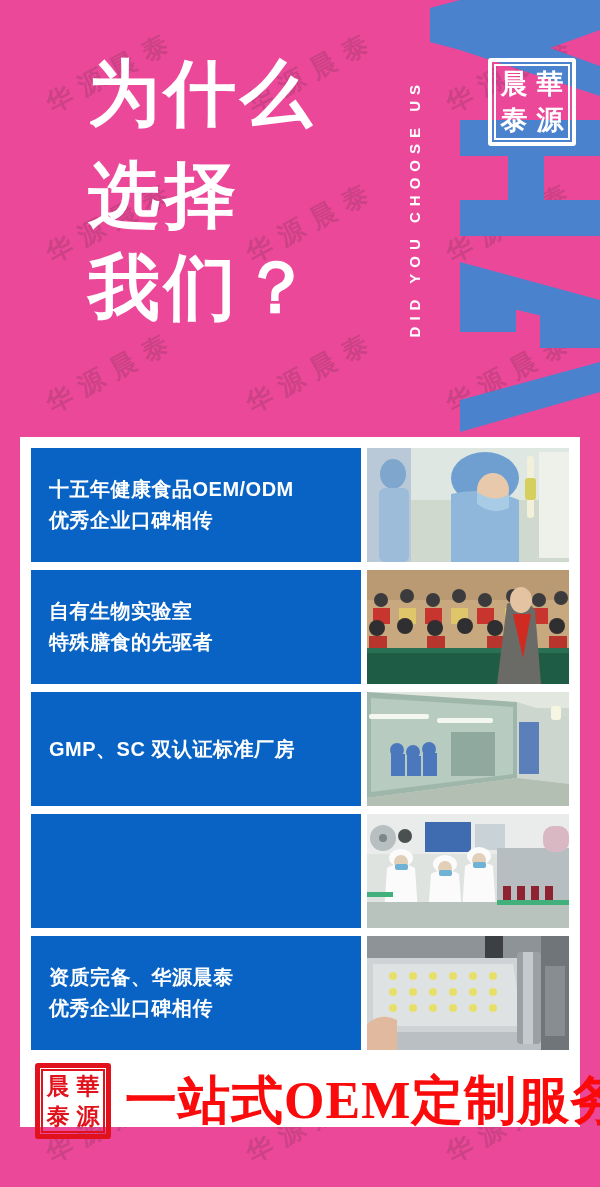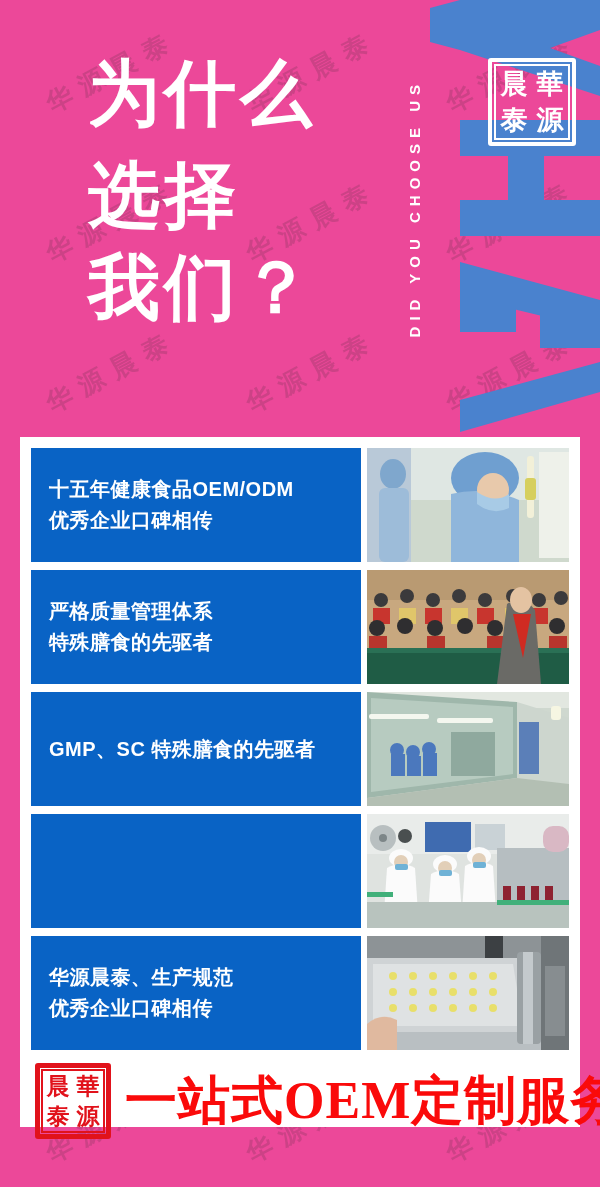--- a/index.html
+++ b/index.html
@@ -184,21 +184,21 @@
             <path d="M110 44 q18 12 32 2 l0 14 q-16 8 -32 -4 z" fill="#a8cbe6"></path>
             <rect x="160" y="8" width="7" height="62" rx="3" fill="#f2f0d8"></rect>
             <rect x="158" y="30" width="11" height="22" rx="3" fill="#d6cf5e"></rect>
             <rect x="172" y="4" width="30" height="106" fill="#eef1ea"></rect>
           </svg>
         </div>
       </div>
 
       <div class="row">
         <div class="card">
-          <div class="cl">严格质量管理体系</div>
+          <div class="cl">自有生物实验室</div>
           <div class="cl">特殊膳食的先驱者</div>
         </div>
         <div class="thumb">
           <svg viewBox="0 0 202 114" preserveAspectRatio="none" xmlns="http://www.w3.org/2000/svg" aria-hidden="true">
             <rect width="202" height="114" fill="#c8a87f"></rect>
             <rect x="0" y="0" width="202" height="30" fill="#b99a72"></rect>
             <g fill="#3b3a3c">
               <circle cx="14" cy="30" r="7"></circle>
                 <circle cx="40" cy="26" r="7"></circle>
                 <circle cx="66" cy="30" r="7"></circle>
@@ -237,21 +237,21 @@
             <rect x="0" y="78" width="202" height="5" fill="#2a7055"></rect>
             <path d="M140 34 q16 -10 28 6 l6 74 -44 0 z" fill="#6a6a66"></path>
             <ellipse cx="154" cy="30" rx="11" ry="13" fill="#e4c3a2"></ellipse>
             <path d="M146 44 l10 44 8 -44 z" fill="#d02b22"></path>
           </svg>
         </div>
       </div>
 
       <div class="row">
         <div class="card">
-          <div class="cl">GMP、SC 特殊膳食的先驱者</div>
+          <div class="cl">GMP、SC 双认证标准厂房</div>
         </div>
         <div class="thumb">
           <svg viewBox="0 0 202 114" preserveAspectRatio="none" xmlns="http://www.w3.org/2000/svg" aria-hidden="true">
             <rect width="202" height="114" fill="#cfd8cf"></rect>
             <rect x="0" y="0" width="202" height="16" fill="#e2e7e0"></rect>
             <polygon points="0,0 150,10 150,86 0,106" fill="#9fb7ab"></polygon>
             <polygon points="4,6 146,15 146,82 4,100" fill="#b7cbc0"></polygon>
             <rect x="2" y="22" width="60" height="5" rx="2" fill="#f4f7ef"></rect>
             <rect x="70" y="26" width="56" height="5" rx="2" fill="#f4f7ef"></rect>
             <g fill="#4b78bd">
@@ -311,21 +311,21 @@
                 <rect x="178" y="72" width="8" height="14"></rect>
             </g>
             <rect x="130" y="86" width="72" height="5" fill="#41b07a"></rect>
             <rect x="0" y="78" width="26" height="5" fill="#41b07a"></rect>
           </svg>
         </div>
       </div>
 
       <div class="row">
         <div class="card">
-          <div class="cl">华源晨泰、生产规范</div>
+          <div class="cl">资质完备、华源晨泰</div>
           <div class="cl">优秀企业口碑相传</div>
         </div>
         <div class="thumb">
           <svg viewBox="0 0 202 114" preserveAspectRatio="none" xmlns="http://www.w3.org/2000/svg" aria-hidden="true">
             <rect width="202" height="114" fill="#b9bfc2"></rect>
             <rect x="0" y="0" width="202" height="22" fill="#8d9396"></rect>
             <rect x="118" y="0" width="18" height="22" fill="#3c4043"></rect>
             <polygon points="0,22 150,22 162,96 0,96" fill="#cfd3d5"></polygon>
             <polygon points="6,28 146,28 156,90 6,90" fill="#dfe2e3"></polygon>
             <g fill="#e8df6a">

